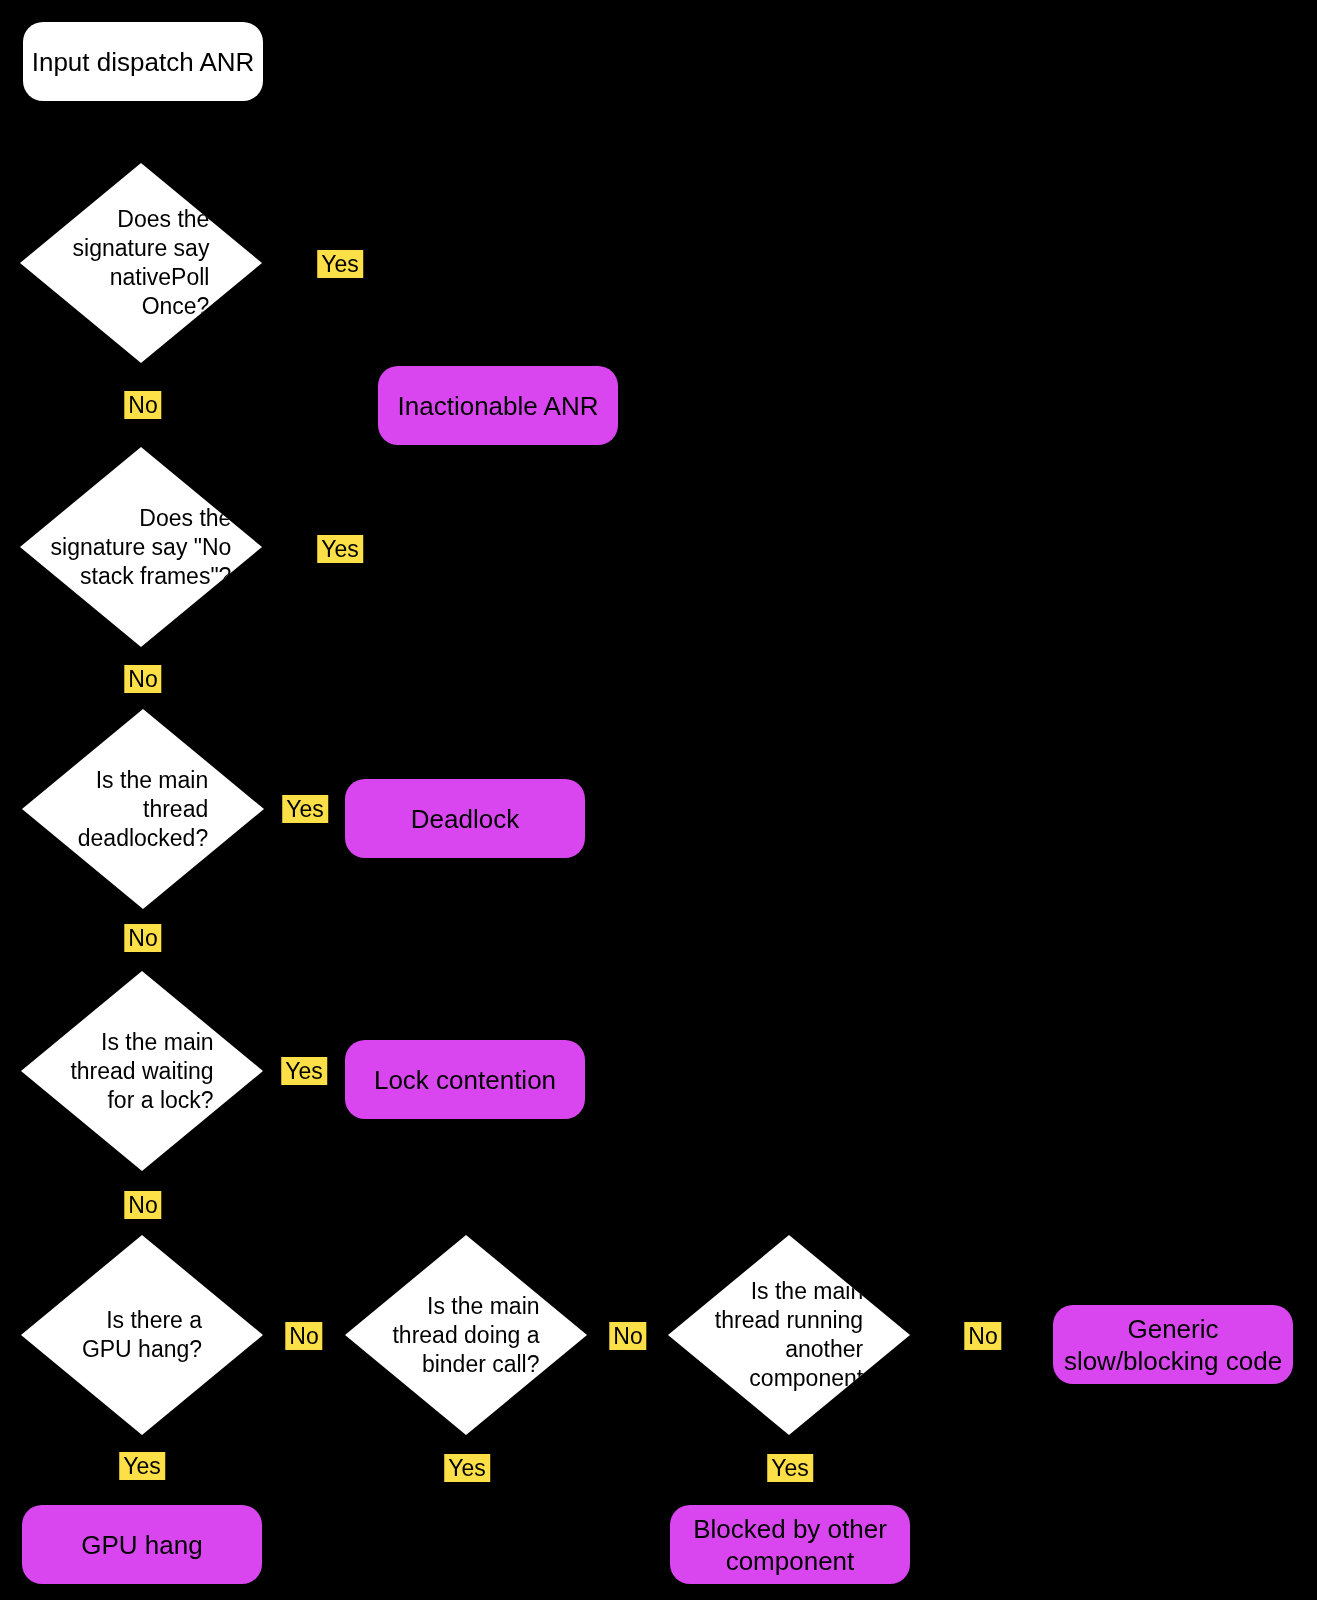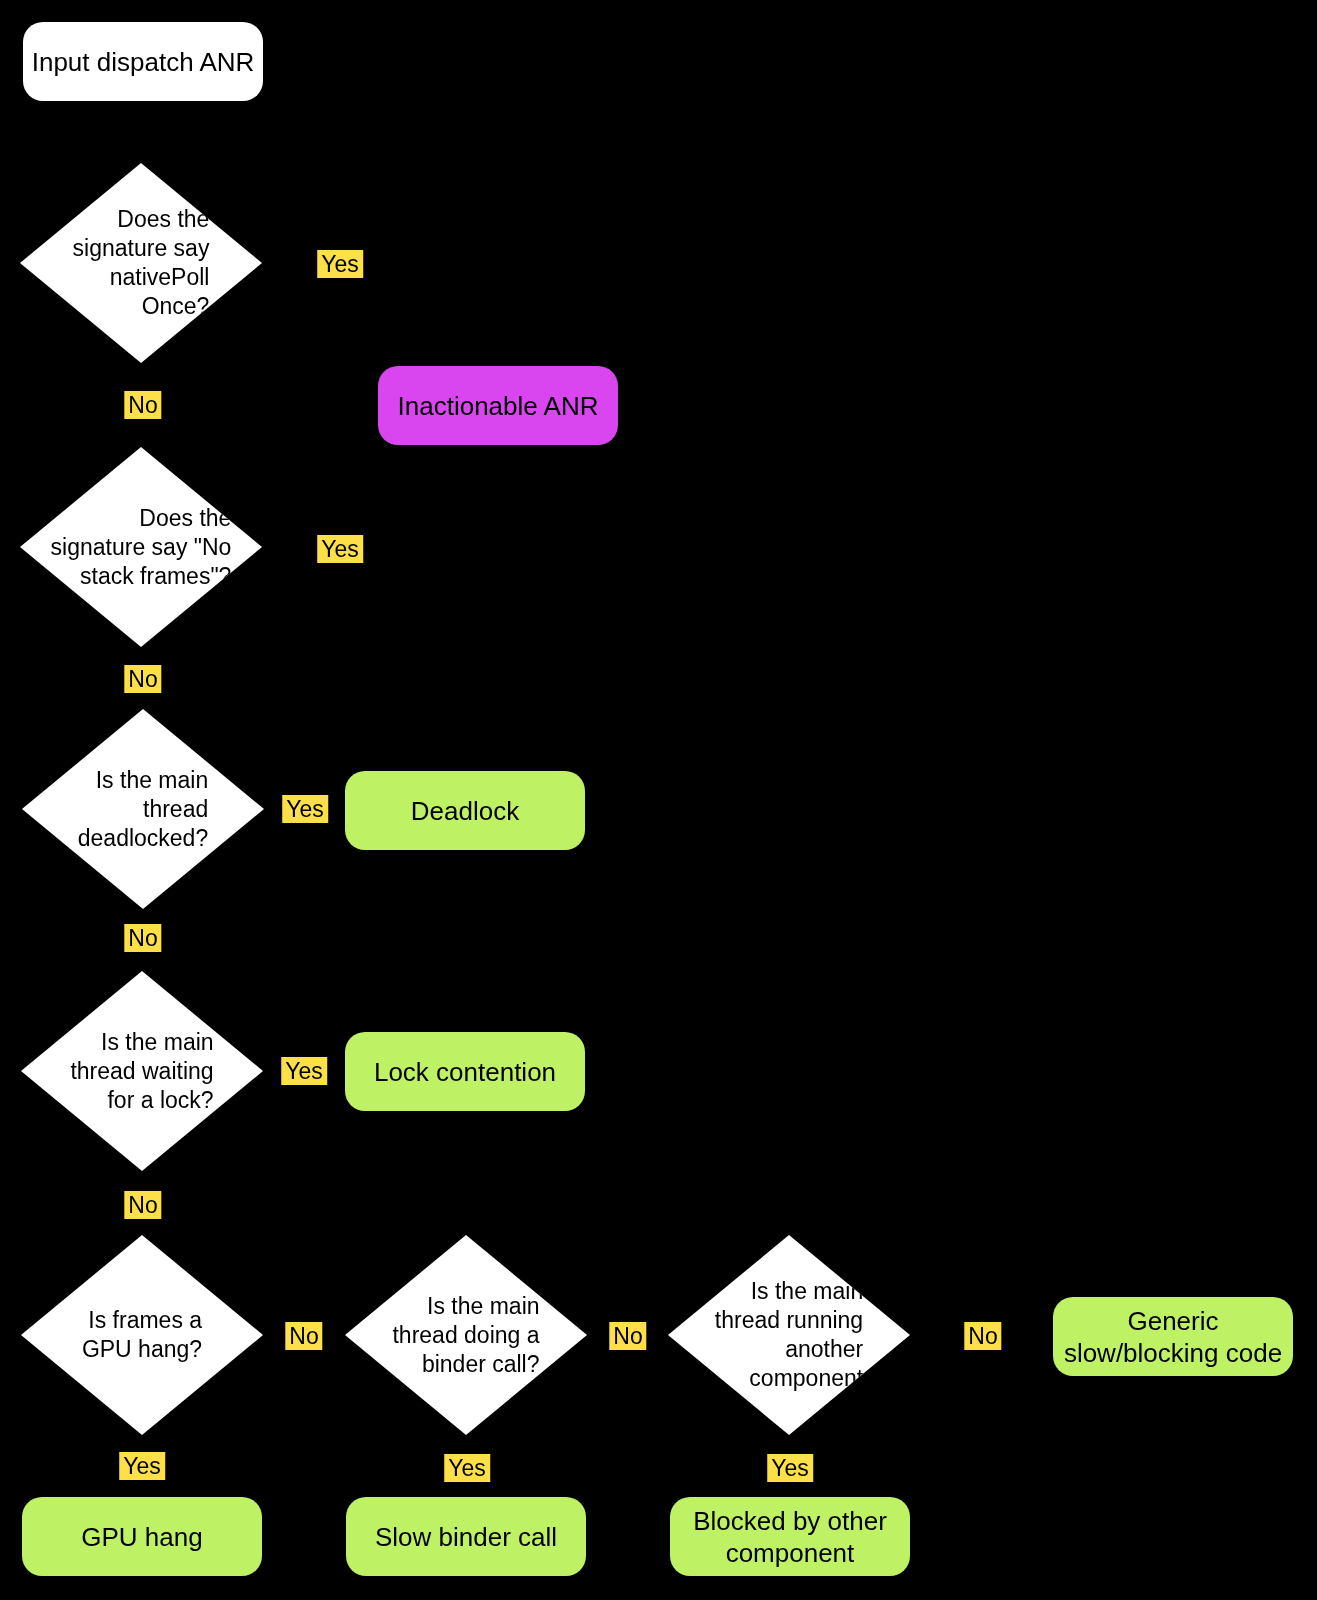--- a/index.html
+++ b/index.html
@@ -24,21 +24,21 @@
     border-radius: 20px;
     display: flex;
     align-items: center;
     justify-content: center;
     text-align: center;
     font-size: 26px;
     line-height: 32px;
     white-space: pre-line;
   }
   .fill-white { background: #ffffff; }
-  .fill-green { background: #bef264; }
+  .fill-green { background: #d946ef; margin-top: 8px; }
   .fill-red   { background: #d946ef; margin-left: 32px; }
 
   
   .diamond {
     position: absolute;
     width: 242px;
     height: 200px;
     background: #ffffff;
     clip-path: polygon(50% 0%, 100% 50%, 50% 100%, 0% 50%);
     display: flex;
@@ -124,21 +124,21 @@
 deadlocked?</span>
   </div>
 
   <div class="diamond" id="n-d4">
     <span class="dtext">Is the main
 thread waiting
 for a lock?</span>
   </div>
 
   <div class="diamond" id="n-d5">
-    <span class="dtext">Is frames a
+    <span class="dtext">Is there a
 GPU hang?</span>
   </div>
 
   <div class="diamond" id="n-d6">
     <span class="dtext">Is the main
 thread doing a
 binder call?</span>
   </div>
 
   <div class="diamond" id="n-d7">
@@ -152,21 +152,20 @@
 
   <div class="node-box fill-green" id="n-deadlock">Deadlock</div>
 
   <div class="node-box fill-green" id="n-lock">Lock contention</div>
 
   <div class="node-box fill-green" id="n-generic">Generic
 slow/blocking code</div>
 
   <div class="node-box fill-green" id="n-gpu">GPU hang</div>
 
-  <div class="node-box fill-green" id="n-slow">Slow binder call</div>
 
   <div class="node-box fill-green" id="n-blocked">Blocked by other
 component</div>
 
   <span class="elabel" id="l-d1-yes">Yes</span>
   <span class="elabel" id="l-d1-no">No</span>
 
   <span class="elabel" id="l-d2-yes">Yes</span>
   <span class="elabel" id="l-d2-no">No</span>
 

